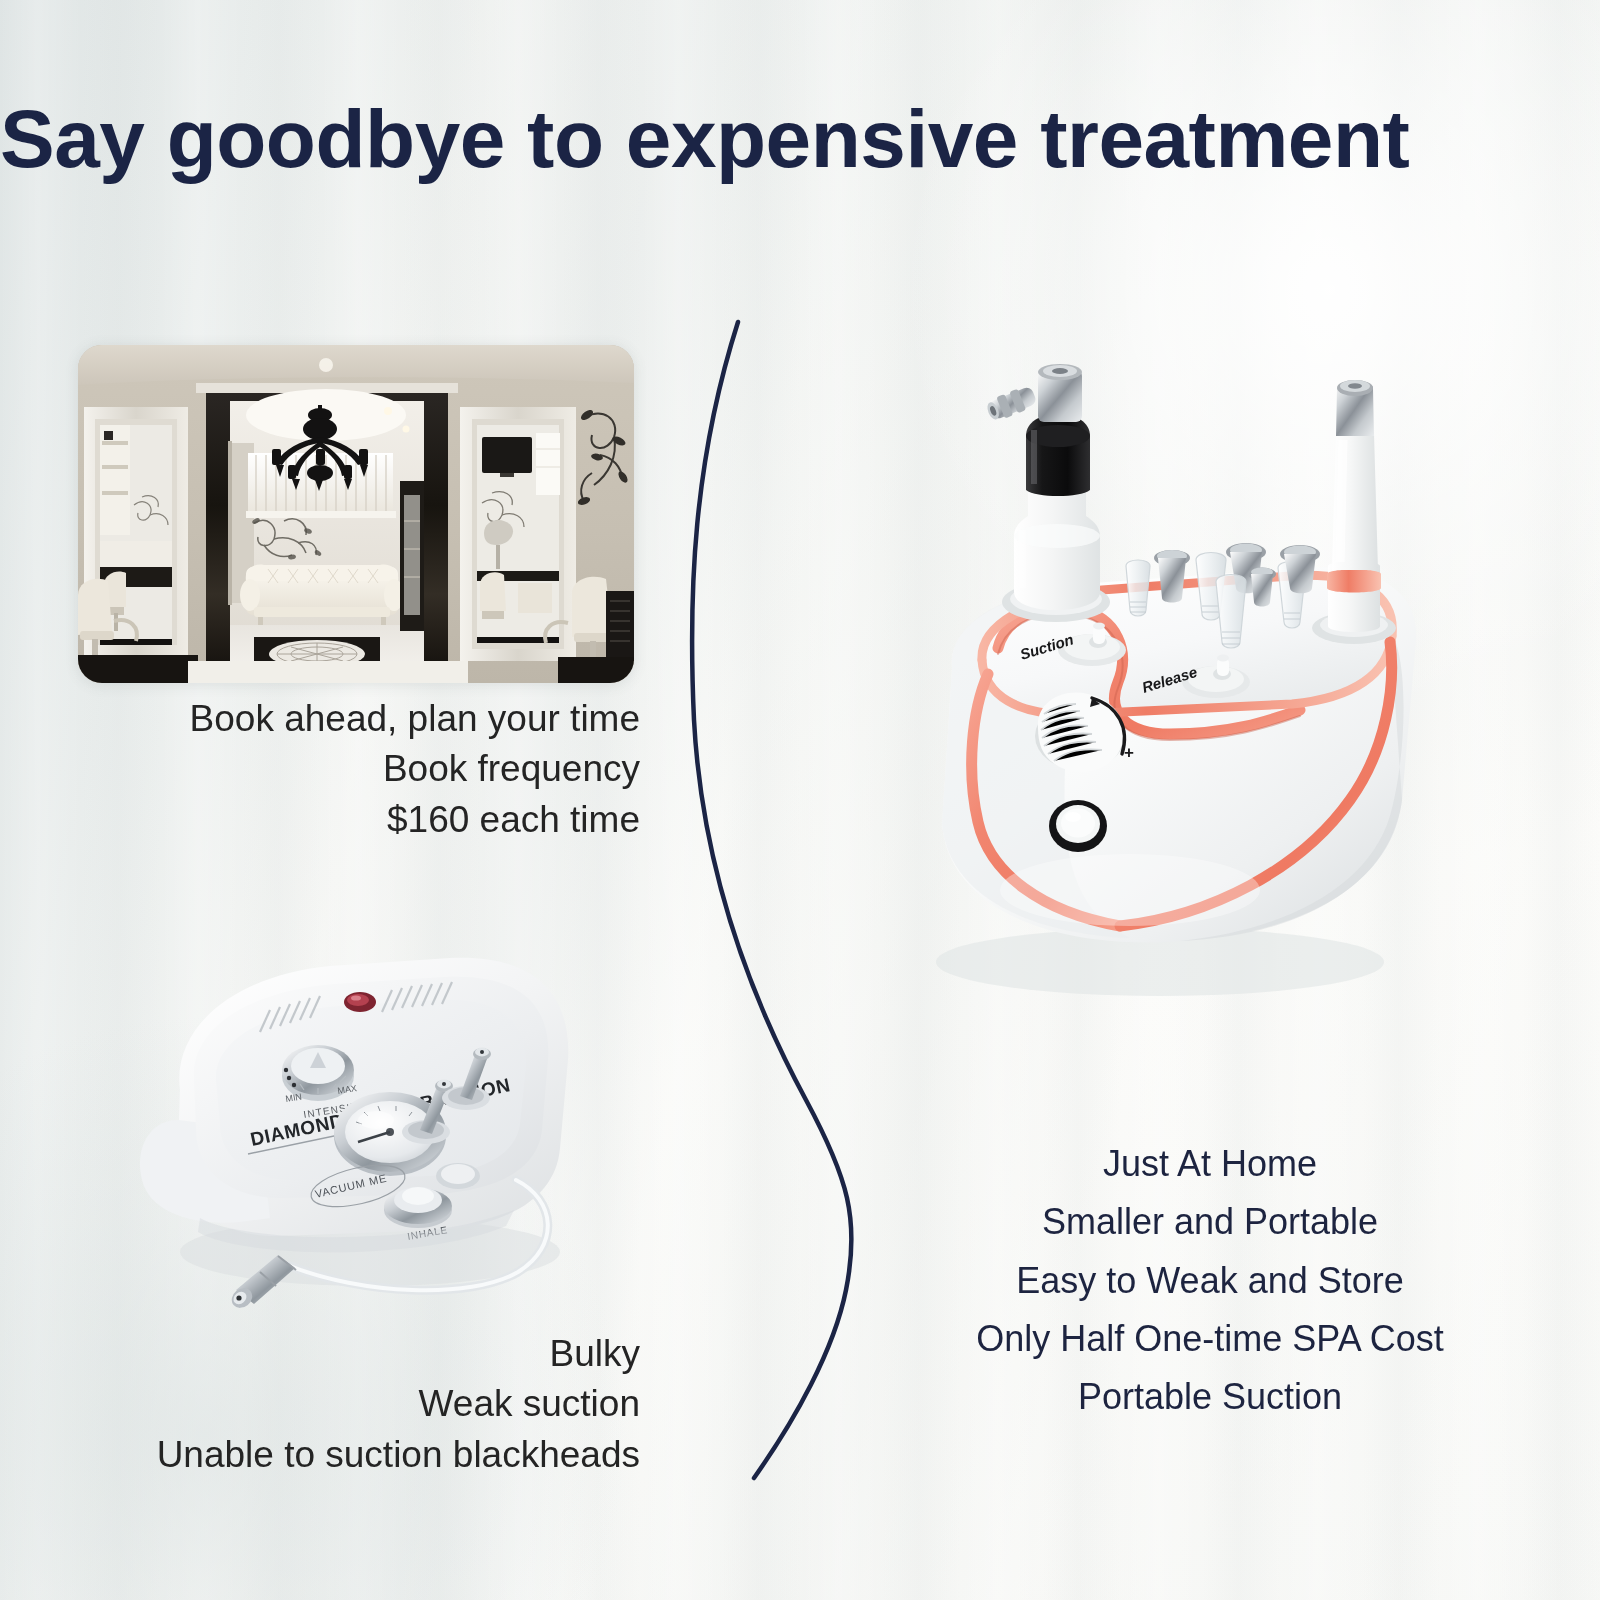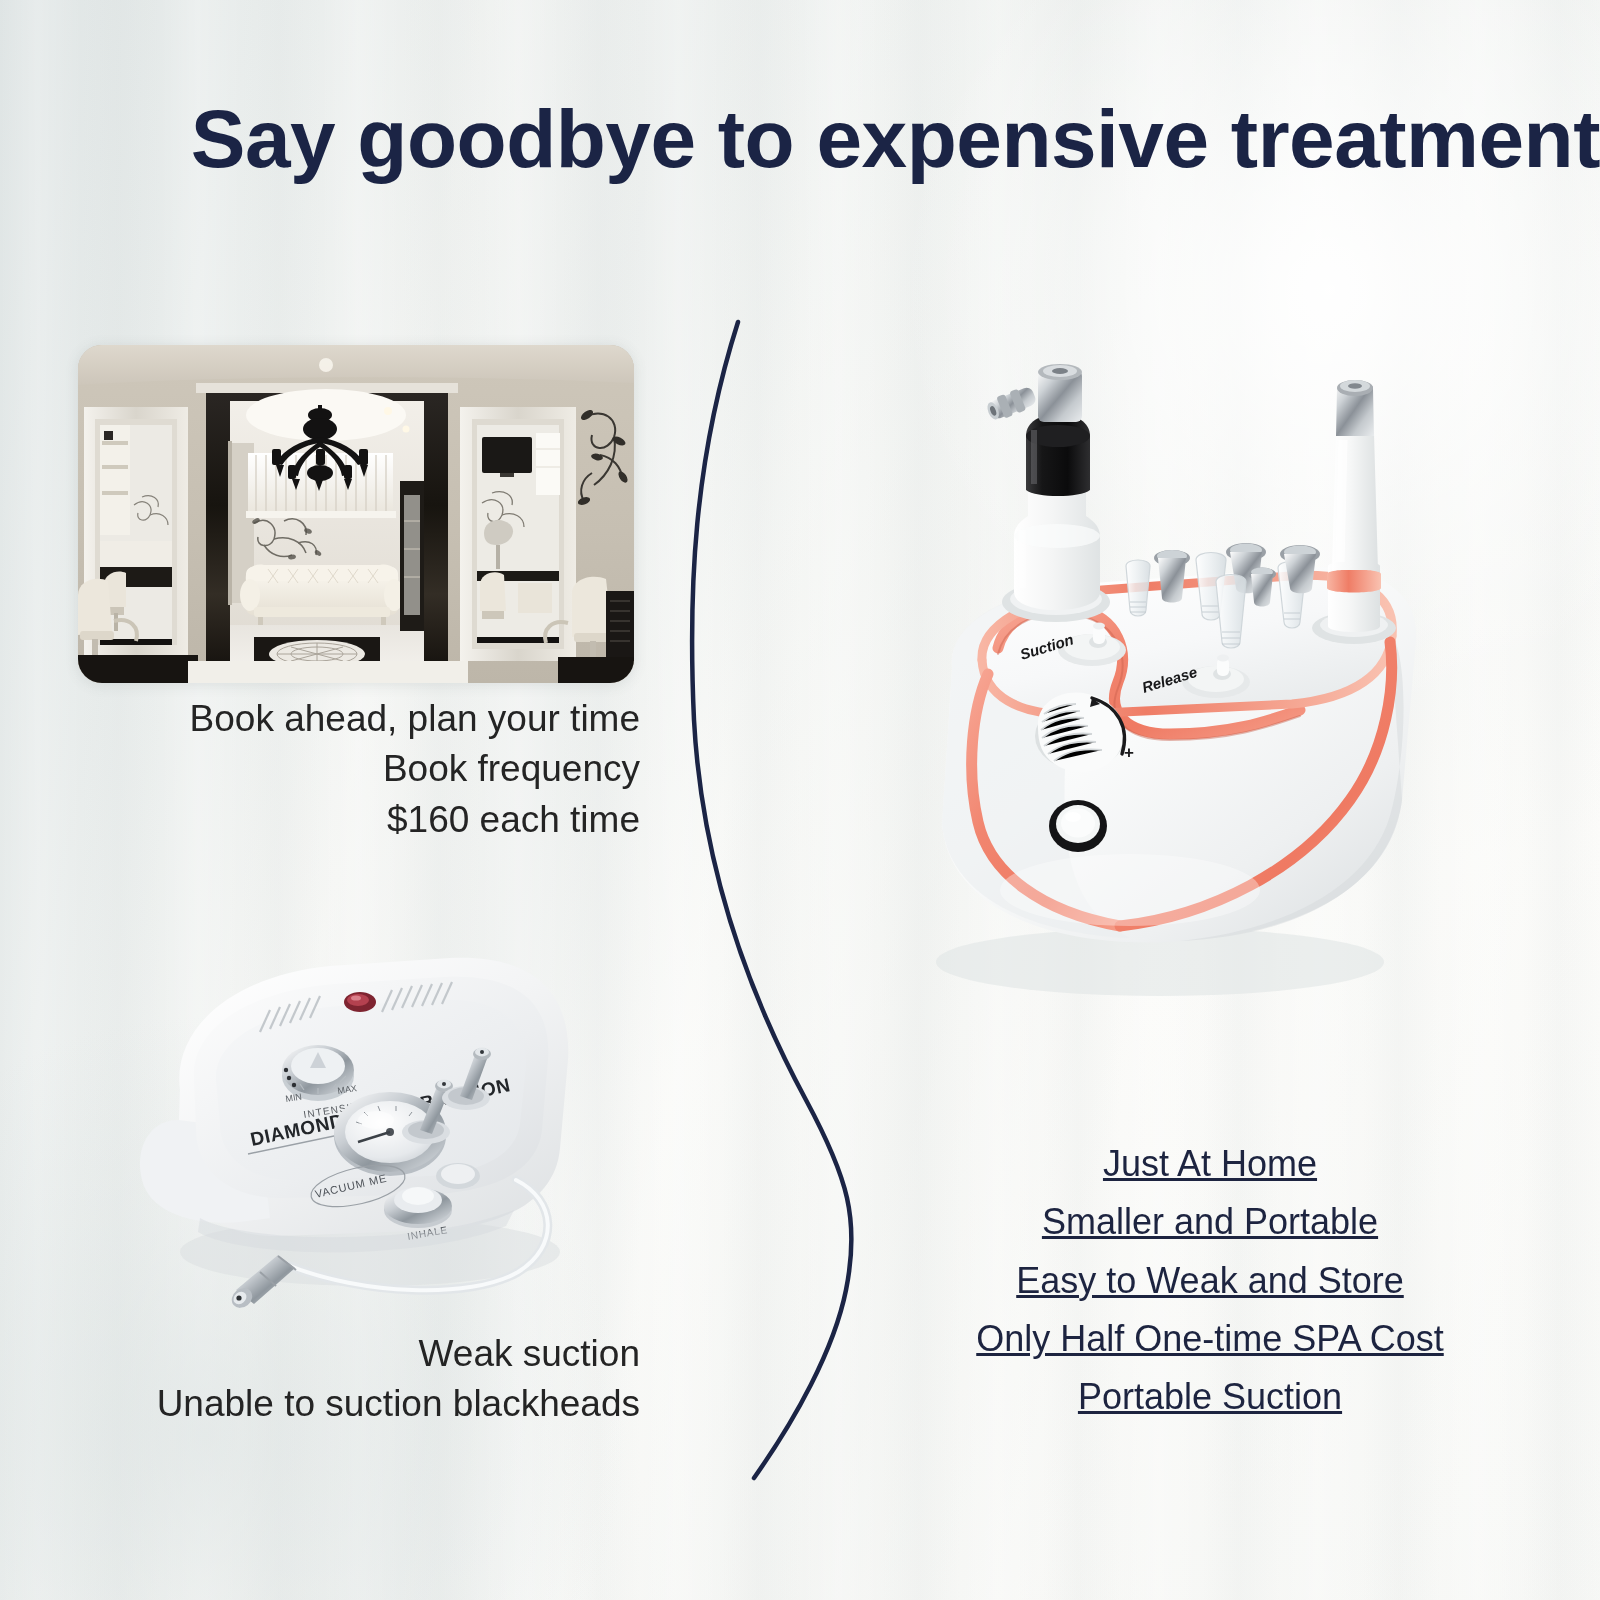--- a/index.html
+++ b/index.html
@@ -63,21 +63,21 @@
     border-radius: 50%;
     background: radial-gradient(circle, rgba(214,222,222,0.55) 0%, rgba(214,222,222,0) 70%);
     pointer-events: none;
   }
 
   
   .headline {
     position: absolute;
     left: 0; right: 0;
     top: 96px;
-    text-align: right;
+    text-align: left;
     font-size: 82px;
     font-weight: bold;
     letter-spacing: -0.5px;
     color: #1b2445;
     line-height: 1.05;
     white-space: nowrap;
   }
 
   
   .divider {
@@ -128,21 +128,21 @@
   .benefits {
     position: absolute;
     left: 930px;
     width: 560px;
     top: 1135px;
     text-align: center;
     font-size: 36px;
     color: #1d2440;
     line-height: 1.62;
   }
-  .benefits .line { white-space: nowrap; text-decoration: underline; }
+  .benefits .line { white-space: nowrap; }
 
   
   .new-device {
     position: absolute;
     left: 830px; top: 330px;
     width: 640px; height: 700px;
   }
   .new-device svg { display: block; width: 100%; height: 100%; }
 
   .old-device {
@@ -568,20 +568,21 @@
         <ellipse cx="122" cy="418" rx="11" ry="9" fill="#b8bec4" transform="rotate(-40 122 418)"></ellipse>
         <ellipse cx="120" cy="418" rx="7" ry="5.6" fill="#e6eaed" transform="rotate(-40 120 418)"></ellipse>
         <circle cx="119" cy="418" r="2.6" fill="#2e3236"></circle>
       </g>
 
       <path d="M80 338 C120 362, 300 368, 394 330 L386 346 C300 382, 120 378, 78 352 Z" fill="#d4d9dd" opacity="0.45"></path>
     </svg>
   </div>
 
   <div class="caption-block caption-left2">
+    <div class="line">Bulky</div>
     <div class="line">Weak suction</div>
     <div class="line">Unable to suction blackheads</div>
   </div>
 
   <div class="new-device">
     <svg viewBox="0 0 640 700">
       <defs>
         <linearGradient id="bodyG" x1="0.08" y1="0.05" x2="0.95" y2="1">
           <stop offset="0%" stop-color="#ffffff"></stop>
           <stop offset="38%" stop-color="#fafbfb"></stop>

